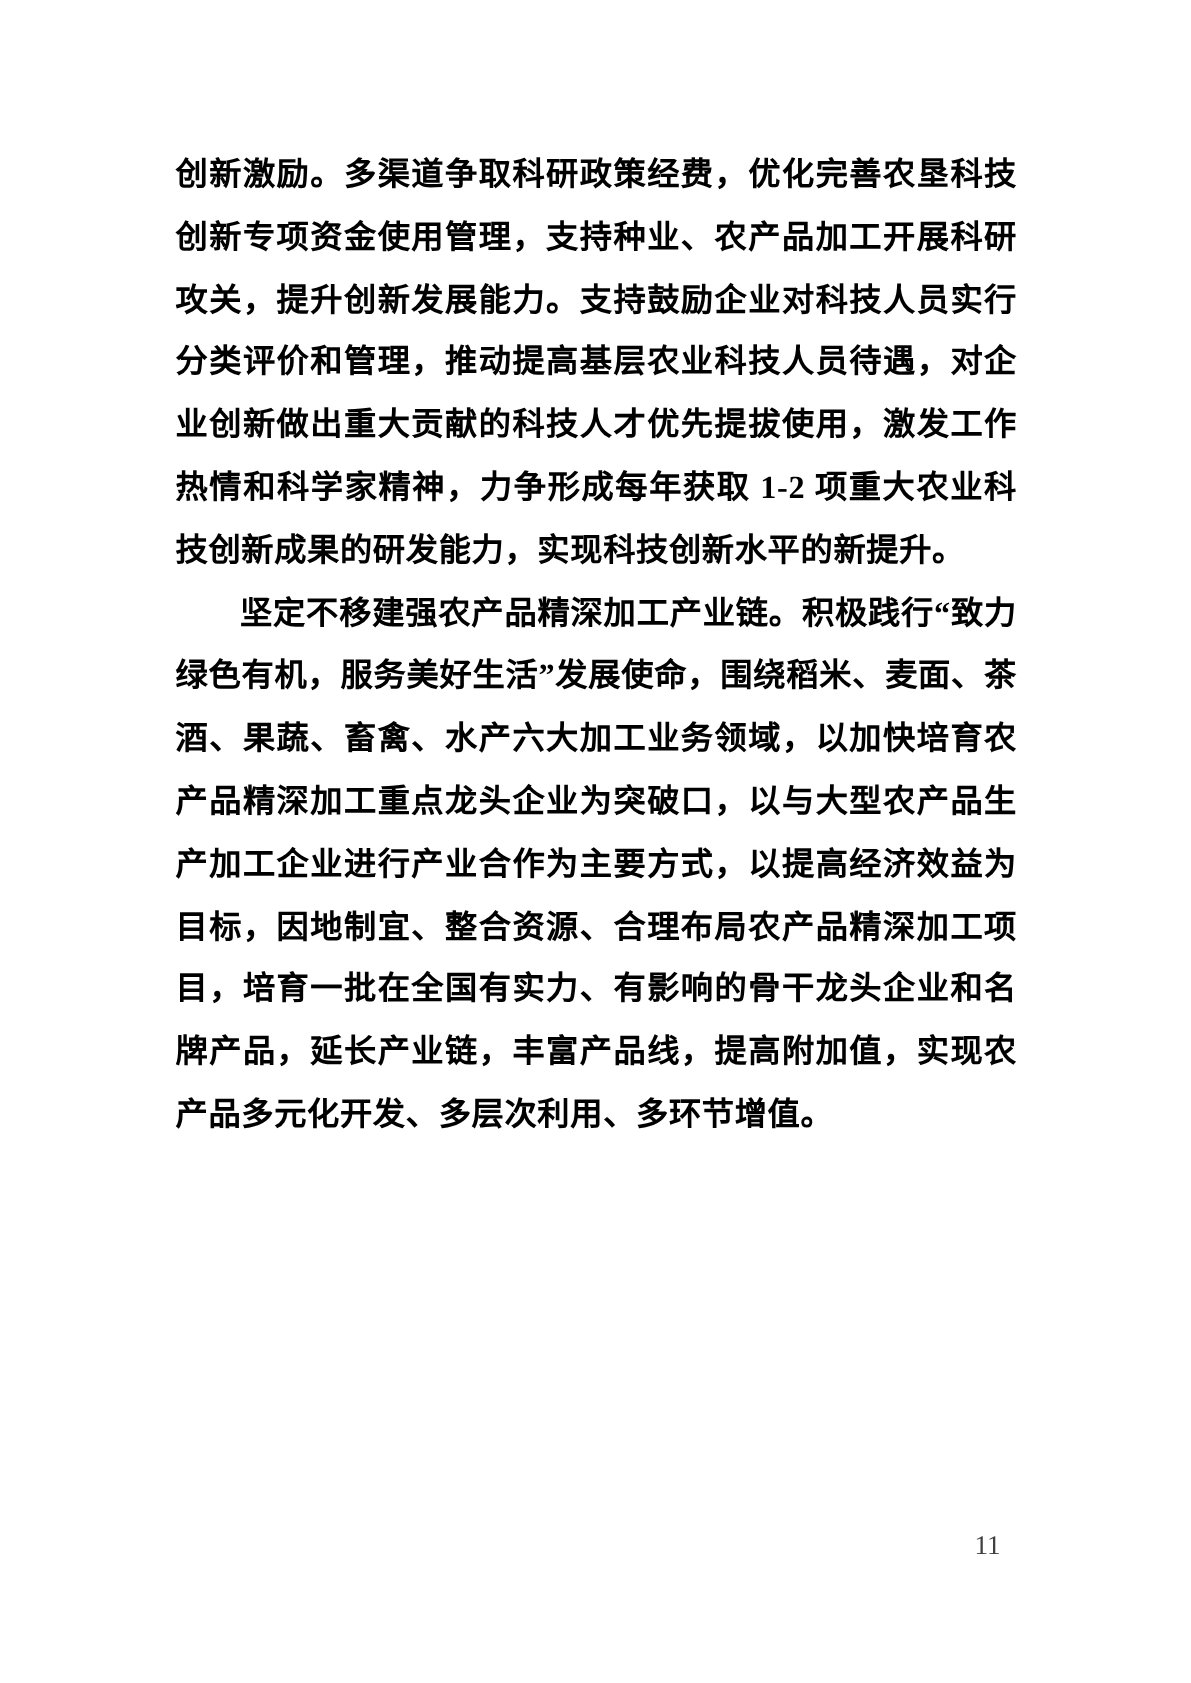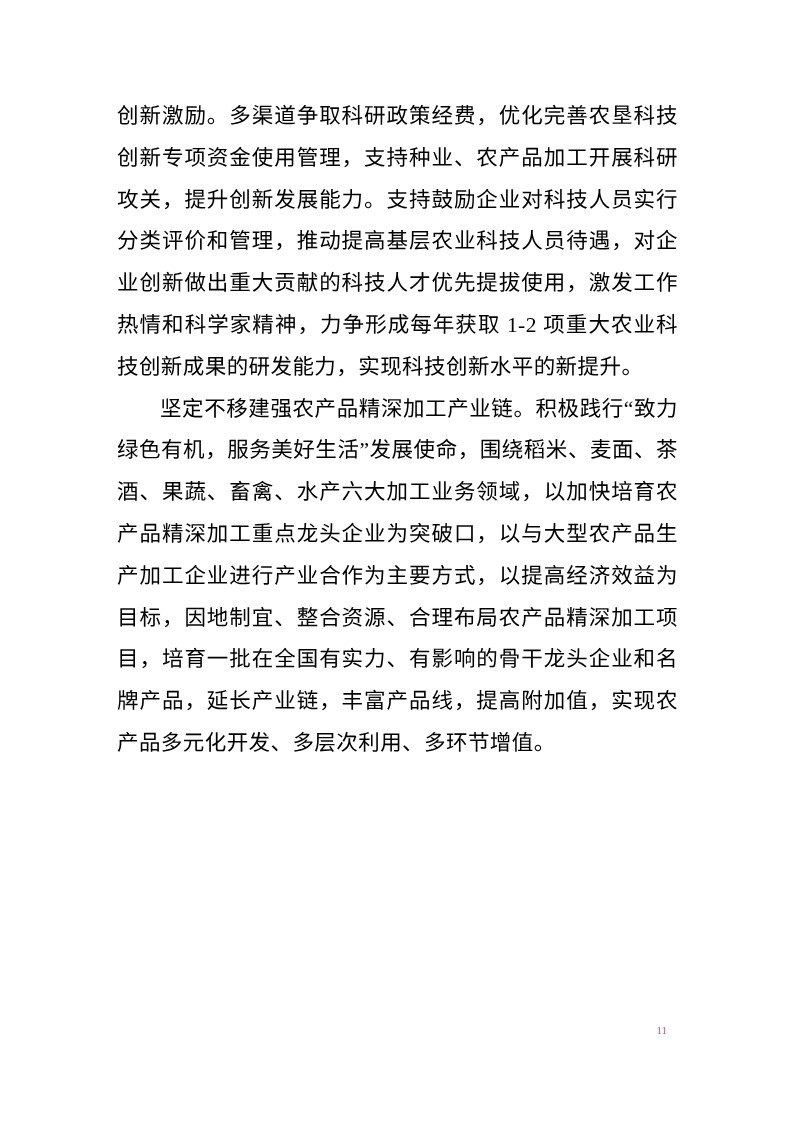--- a/index.html
+++ b/index.html
@@ -24,31 +24,32 @@
   }
   .content p {
     margin: 0;
     padding: 0;
     font-size: 21.5px;
     line-height: 41.8px;
     text-align: justify;
     letter-spacing: 0.02em;
     color: #000000;
     font-family: "Liberation Serif", serif;
+    font-weight: bold;
   }
   .content p.indent {
     text-indent: 2em;
   }
   .page-number {
     position: absolute;
     right: 127px;
     top: 1021px;
-    font-size: 11px;
+    font-size: 18px;
     line-height: 18px;
-    color: #ec4899;
+    color: #404040;
     font-family: "Liberation Serif", serif;
   }
 </style>
 </head>
 <body>
 
 <div class="page">
   <div class="content">
     <p>创新激励。多渠道争取科研政策经费，优化完善农垦科技创新专项资金使用管理，支持种业、农产品加工开展科研攻关，提升创新发展能力。支持鼓励企业对科技人员实行分类评价和管理，推动提高基层农业科技人员待遇，对企业创新做出重大贡献的科技人才优先提拔使用，激发工作热情和科学家精神，力争形成每年获取 1-2 项重大农业科技创新成果的研发能力，实现科技创新水平的新提升。</p>
     <p class="indent">坚定不移建强农产品精深加工产业链。积极践行“致力绿色有机，服务美好生活”发展使命，围绕稻米、麦面、茶酒、果蔬、畜禽、水产六大加工业务领域，以加快培育农产品精深加工重点龙头企业为突破口，以与大型农产品生产加工企业进行产业合作为主要方式，以提高经济效益为目标，因地制宜、整合资源、合理布局农产品精深加工项目，培育一批在全国有实力、有影响的骨干龙头企业和名牌产品，延长产业链，丰富产品线，提高附加值，实现农产品多元化开发、多层次利用、多环节增值。</p>

